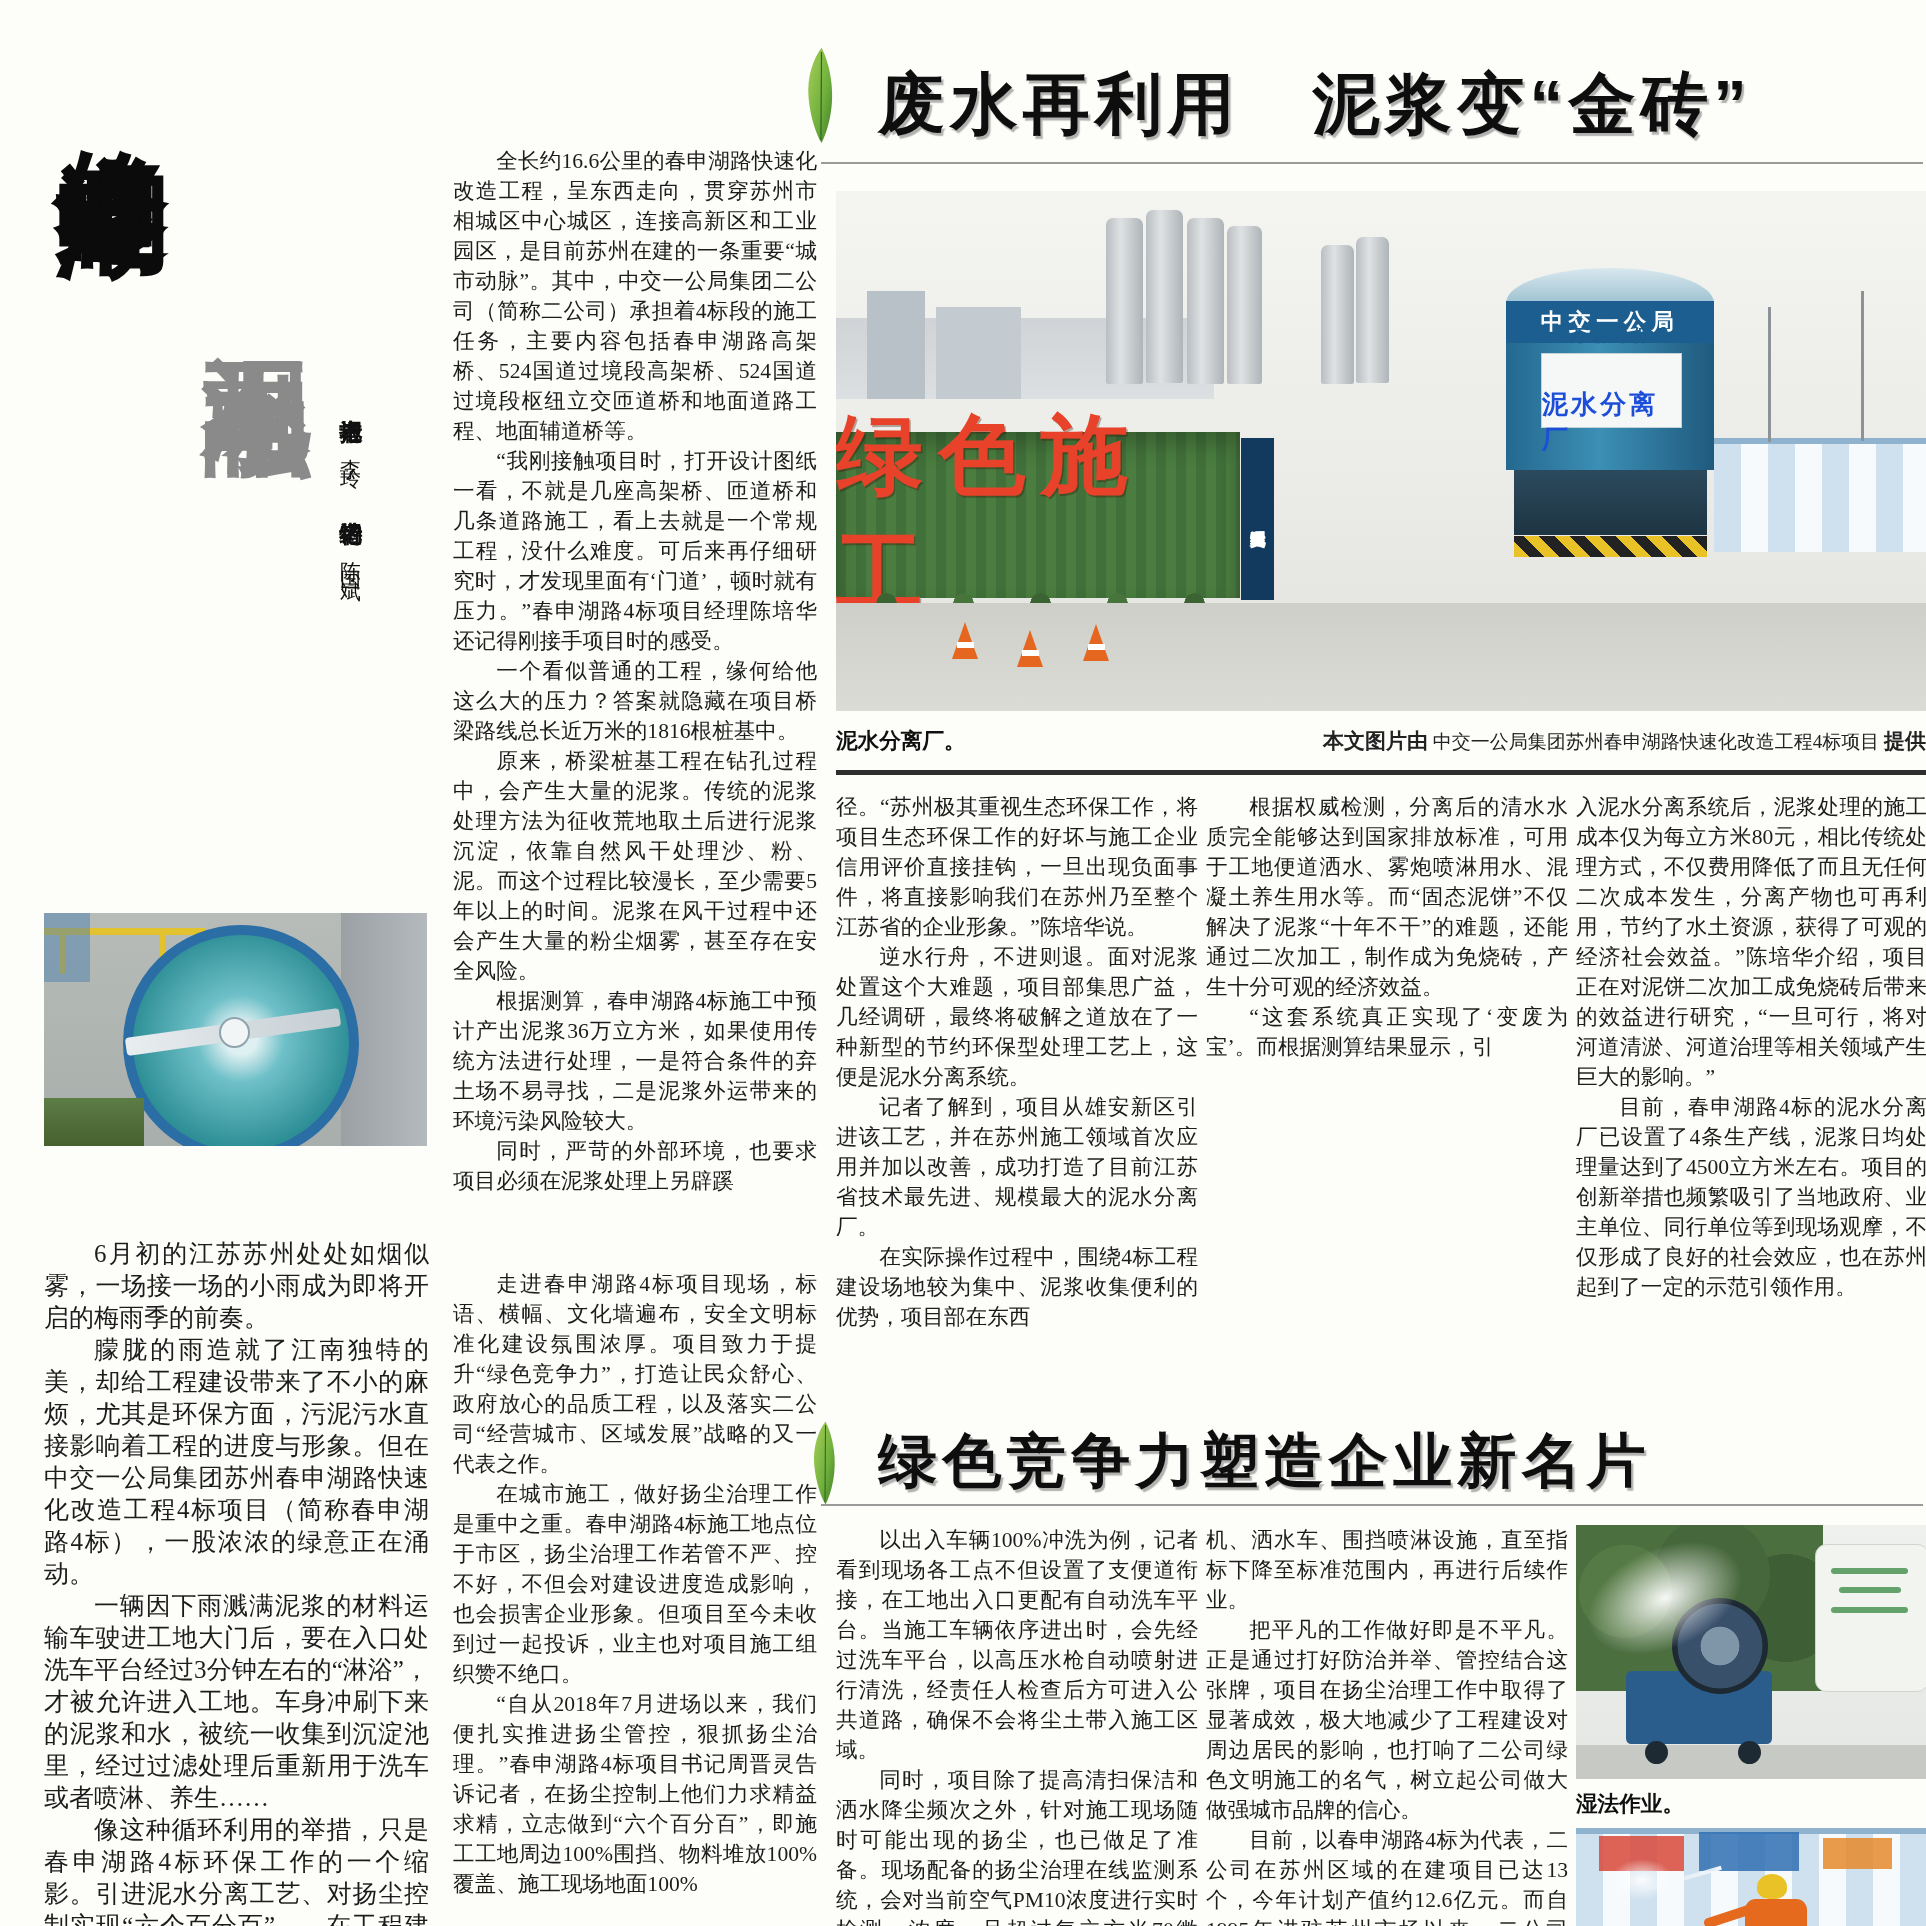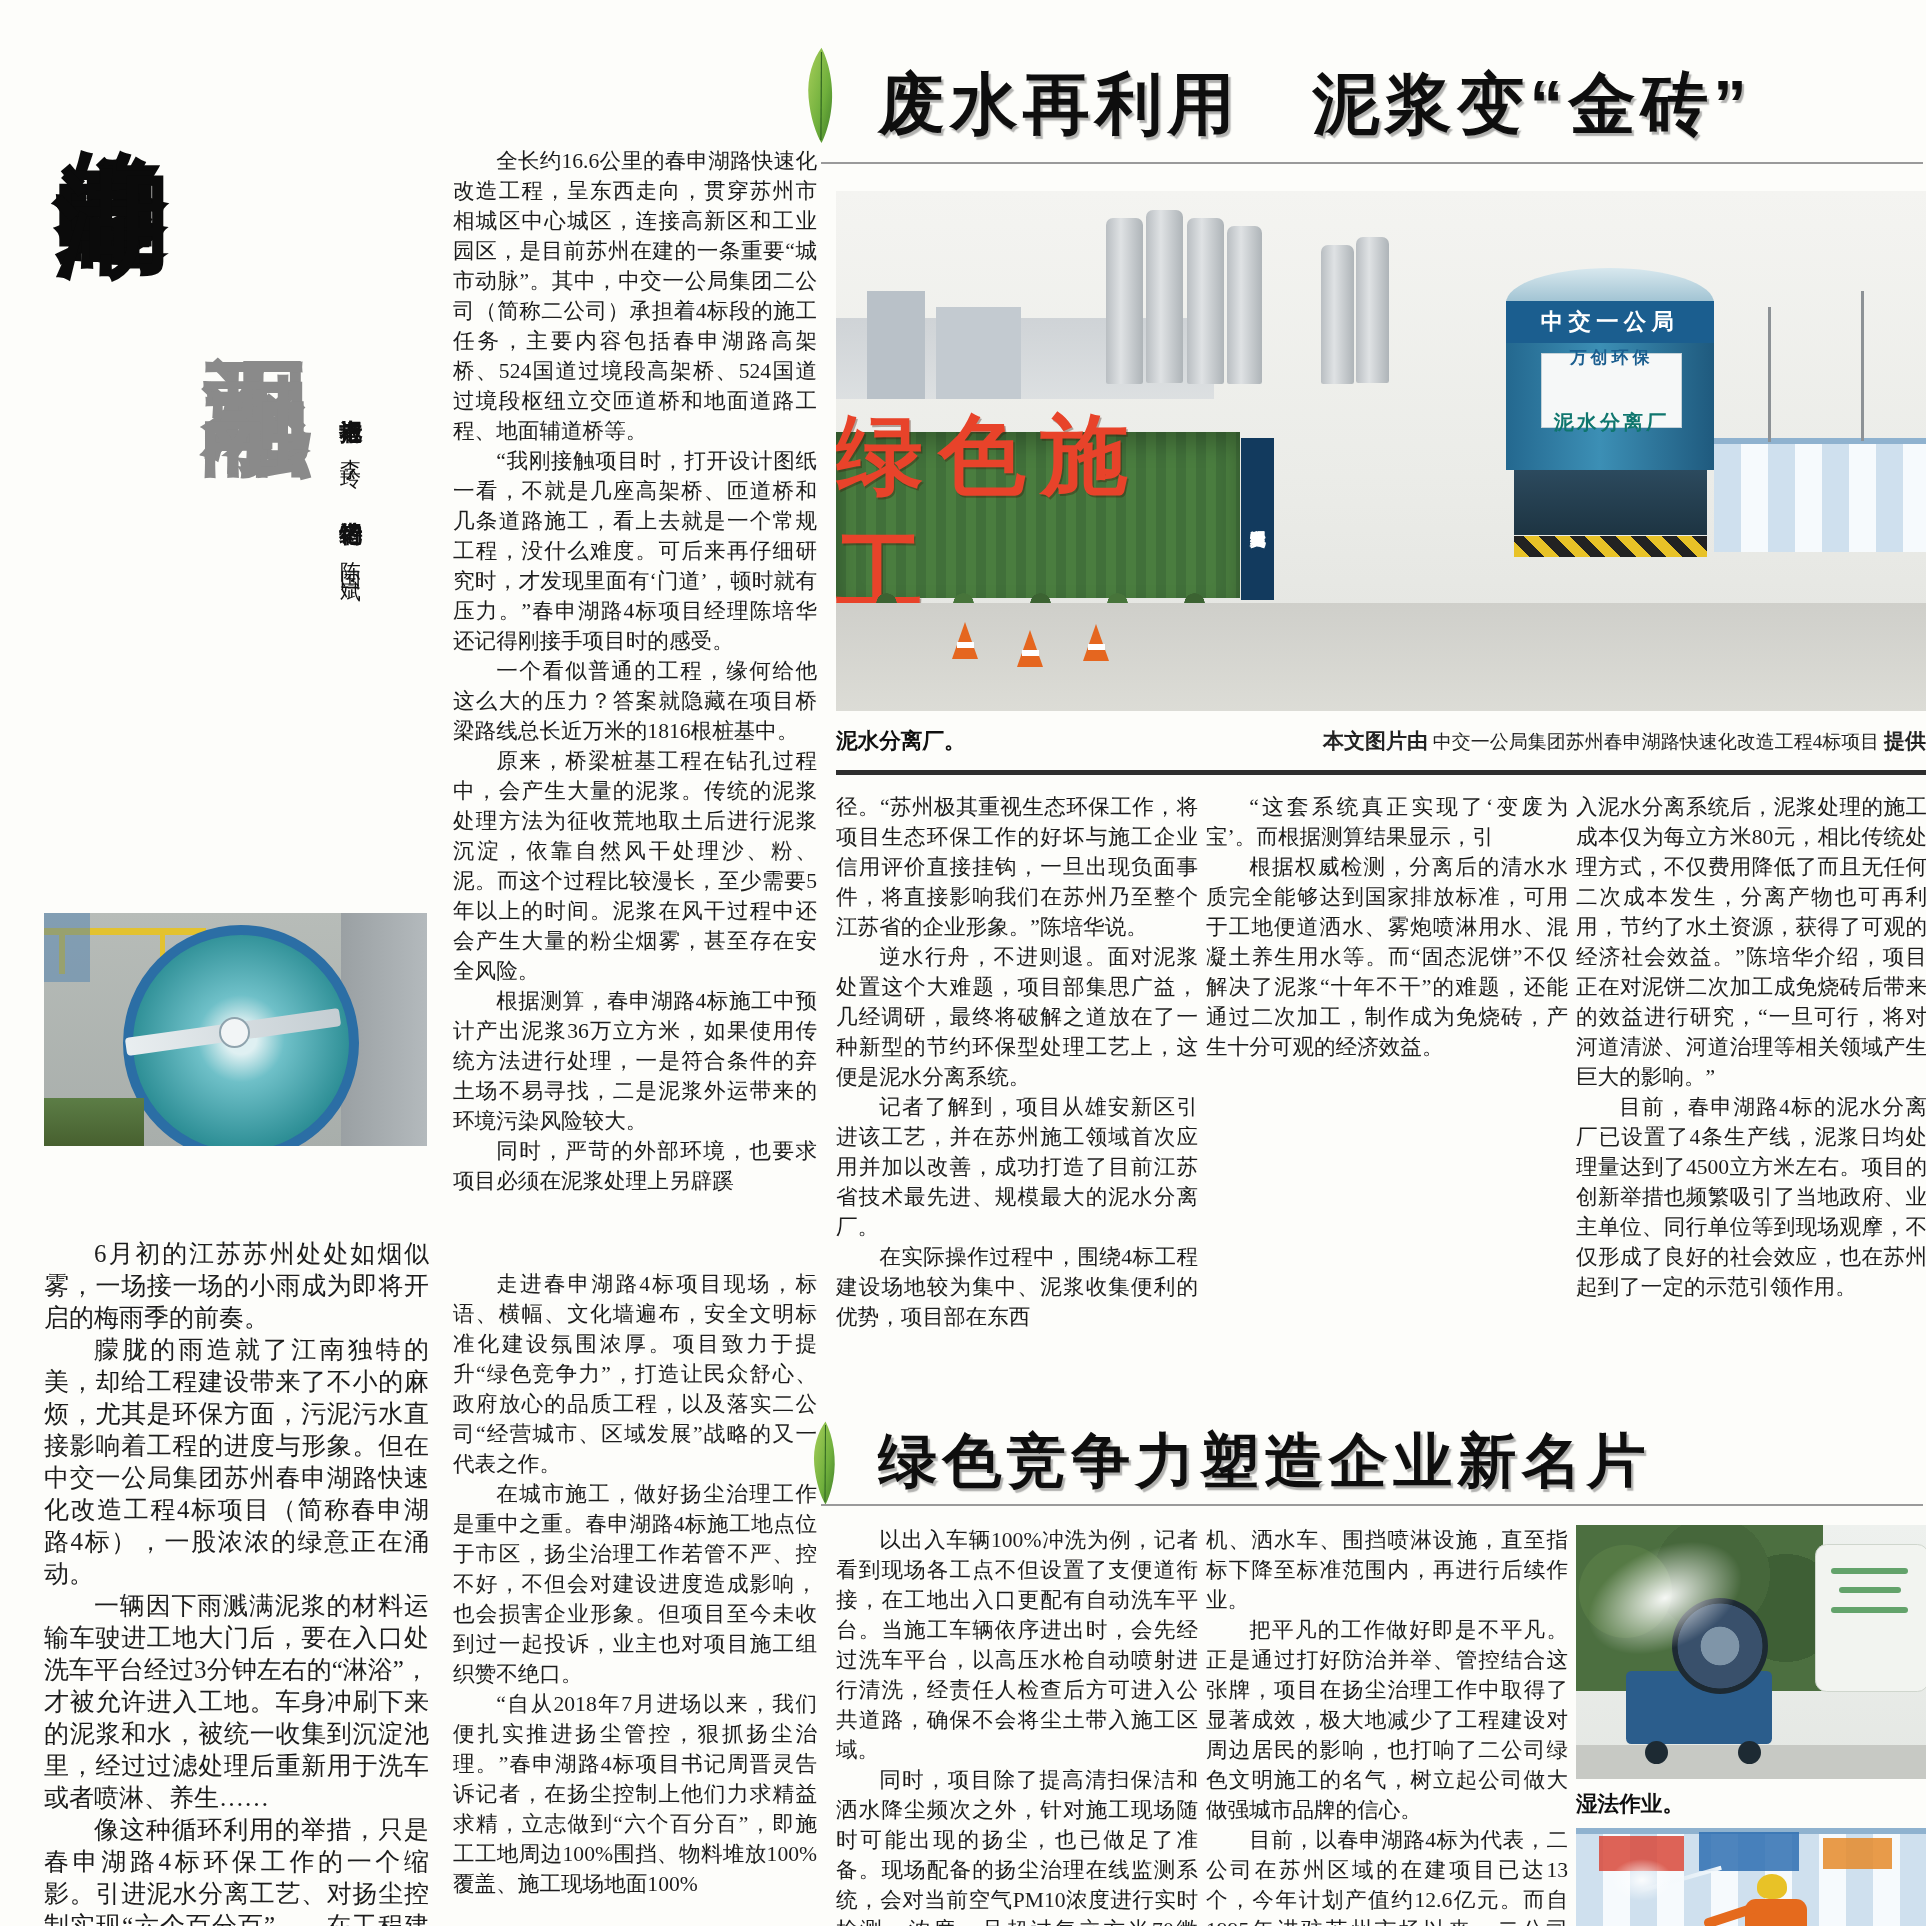--- a/index.html
+++ b/index.html
@@ -112,21 +112,21 @@
     <div class="ph-el cyl" style="left:485px;top:54px;width:33px;height:139px;"></div>
     <div class="ph-el cyl" style="left:520px;top:46px;width:33px;height:146px;"></div>
 
     <div class="ph-el" style="left:670px;top:77px;width:208px;height:35px;border-radius:50% 50% 0 0/100% 100% 0 0;background:linear-gradient(180deg,#d8e8ee,#9fc2d2);"></div>
     <div class="ph-el" style="left:670px;top:110px;width:208px;height:42px;background:#1b5e8f;display:flex;align-items:center;justify-content:center;">
       <span class="sans" style="color:#fff;font-size:22.3px;font-weight:700;letter-spacing:5.4px;">中交一公局</span>
     </div>
     <div class="ph-el" style="left:670px;top:152px;width:208px;height:127px;background:linear-gradient(90deg,#24688f,#3c8fb5 45%,#1f5a7e);"></div>
     <div class="ph-el" style="left:705px;top:162px;width:139px;height:73px;background:#f6f8f8;border:1.5px solid #c4d2d8;display:flex;flex-direction:column;align-items:center;justify-content:center;">
       <span class="sans" style="color:#1b5e8f;font-size:17px;font-weight:700;letter-spacing:3.9px;">万创环保</span>
-      <span class="sans" style="color:#0f766e;font-size:20px;font-weight:700;letter-spacing:3.1px;margin-top:40px;">泥水分离厂</span>
+      <span class="sans" style="color:#1d4ed8;font-size:26px;font-weight:700;letter-spacing:3.1px;margin-top:40px;">泥水分离厂</span>
     </div>
     <div class="ph-el" style="left:678px;top:279px;width:193px;height:65px;background:linear-gradient(180deg,#2c4a5e,#1d3442);"></div>
     <div class="ph-el" style="left:678px;top:345px;width:193px;height:21px;background:repeating-linear-gradient(45deg,#e8c227 0 10.8px,#222 10.8px 21.6px);"></div>
 
     <div class="ph-el" style="left:405px;top:247px;width:33px;height:162px;background:#123a5e;display:flex;align-items:center;justify-content:center;">
       <span class="vtext sans" style="color:#fff;font-size:15.4px;font-weight:700;">建设绿色文明工程</span>
     </div>
 
     <div class="ph-el" style="left:0;top:241px;width:404px;height:166px;background:repeating-linear-gradient(90deg,#41703a 0 10px,#4a7d3f 10px 20px),#4a7d3f;box-shadow:inset 0 11.6px 23px rgba(0,0,0,.25);display:flex;align-items:center;justify-content:center;">
       <span class="sans" style="color:#e8432a;font-size:87px;font-weight:900;letter-spacing:15.4px;text-shadow:1.5px 1.9px 0 rgba(60,20,5,.35);">绿色施工</span>
@@ -154,22 +154,22 @@
   </div>
   <div class="abs rule-dark" style="left:836px;top:770px;width:1090px;"></div>
 
   <div class="abs body-col" style="left:836px;top:792px;width:362px;height:624px;">
     <p class="cont">径。“苏州极其重视生态环保工作，将项目生态环保工作的好坏与施工企业信用评价直接挂钩，一旦出现负面事件，将直接影响我们在苏州乃至整个江苏省的企业形象。”陈培华说。</p>
     <p>逆水行舟，不进则退。面对泥浆处置这个大难题，项目部集思广益，几经调研，最终将破解之道放在了一种新型的节约环保型处理工艺上，这便是泥水分离系统。</p>
     <p>记者了解到，项目从雄安新区引进该工艺，并在苏州施工领域首次应用并加以改善，成功打造了目前江苏省技术最先进、规模最大的泥水分离厂。</p>
     <p>在实际操作过程中，围绕4标工程建设场地较为集中、泥浆收集便利的优势，项目部在东西</p>
   </div>
   <div class="abs body-col" style="left:1206px;top:792px;width:362px;height:624px;">
+    <p>根据权威检测，分离后的清水水质完全能够达到国家排放标准，可用于工地便道洒水、雾炮喷淋用水、混凝土养生用水等。而“固态泥饼”不仅解决了泥浆“十年不干”的难题，还能通过二次加工，制作成为免烧砖，产生十分可观的经济效益。</p>
     <p>“这套系统真正实现了‘变废为宝’。而根据测算结果显示，引</p>
-    <p>根据权威检测，分离后的清水水质完全能够达到国家排放标准，可用于工地便道洒水、雾炮喷淋用水、混凝土养生用水等。而“固态泥饼”不仅解决了泥浆“十年不干”的难题，还能通过二次加工，制作成为免烧砖，产生十分可观的经济效益。</p>
   </div>
   <div class="abs body-col" style="left:1576px;top:792px;width:351px;height:624px;">
     <p class="cont">入泥水分离系统后，泥浆处理的施工成本仅为每立方米80元，相比传统处理方式，不仅费用降低了而且无任何二次成本发生，分离产物也可再利用，节约了水土资源，获得了可观的经济社会效益。”陈培华介绍，项目正在对泥饼二次加工成免烧砖后带来的效益进行研究，“一旦可行，将对河道清淤、河道治理等相关领域产生巨大的影响。”</p>
     <p>目前，春申湖路4标的泥水分离厂已设置了4条生产线，泥浆日均处理量达到了4500立方米左右。项目的创新举措也频繁吸引了当地政府、业主单位、同行单位等到现场观摩，不仅形成了良好的社会效应，也在苏州起到了一定的示范引领作用。</p>
   </div>
 
   <svg class="abs" style="left:807px;top:1420px;" width="37" height="87" viewBox="0 0 60 170">
     <defs>
         <linearGradient id="lg2" x1="0" y1="0" x2="1" y2="1">
       <stop offset="0" stop-color="#a8cf5a"></stop>

